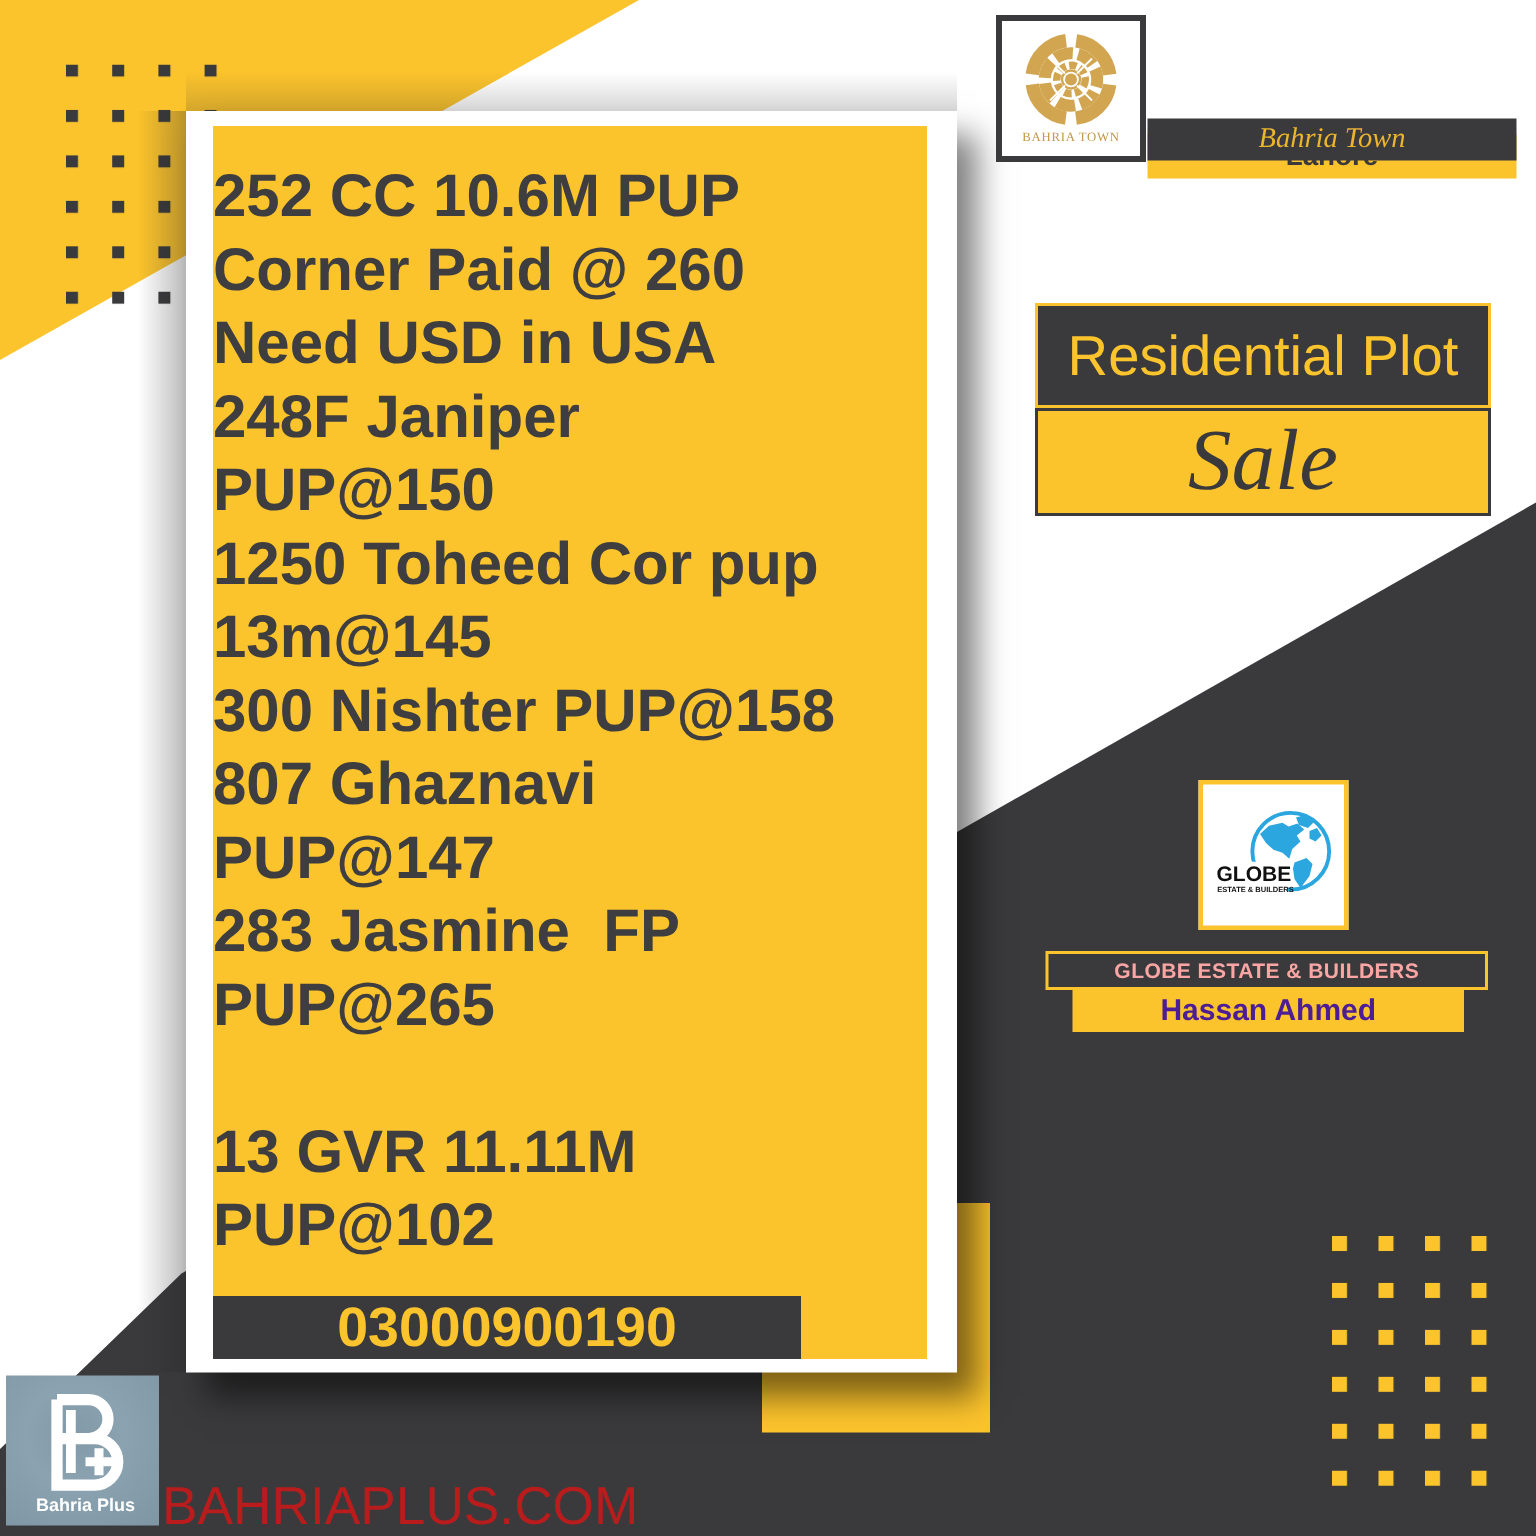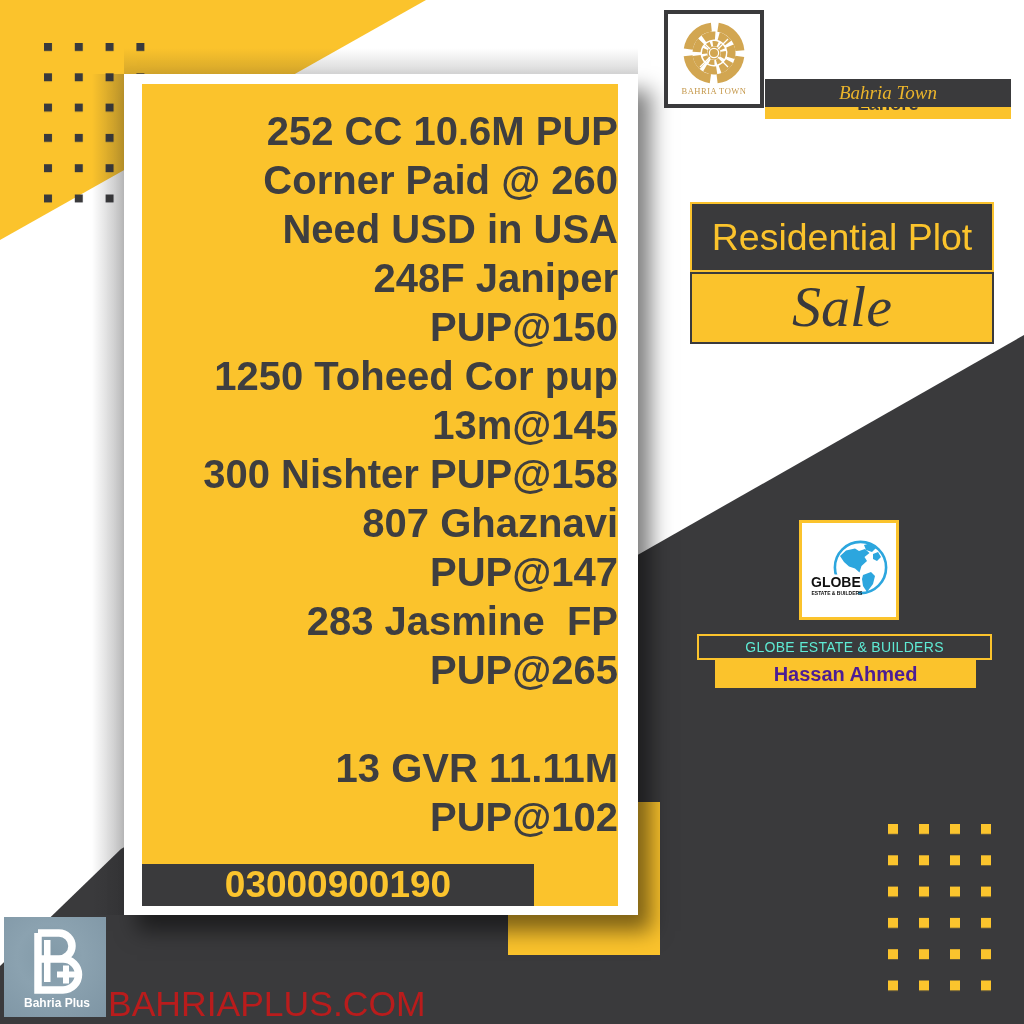--- a/index.html
+++ b/index.html
@@ -35,21 +35,21 @@
      background:linear-gradient(to right, rgba(40,40,42,0), rgba(40,40,42,0.30));"></div>
 
 <div class="abs" style="left:124px;top:48px;width:514px;height:26px;
      background:linear-gradient(to bottom, rgba(40,40,42,0), rgba(40,40,42,0.18));"></div>
 
 <div class="abs" style="left:124px;top:74px;width:514px;height:841px;background:#ffffff;
      box-shadow:13px 16px 20px rgba(0,0,0,0.50);"></div>
 
 <div class="abs" style="left:142px;top:84px;width:476px;height:822px;background:#FBC32C;"></div>
 
-<div class="abs" style="left:142px;top:107px;width:476px;text-align:right;
+<div class="abs" style="left:142px;top:107px;width:476px;text-align:left;
      font-weight:bold;font-size:40px;line-height:49px;color:#3e3e40;white-space:pre;">252 CC 10.6M PUP
 Corner Paid @ 260
 Need USD in USA
 248F Janiper
 PUP@150
 1250 Toheed Cor pup
 13m@145
 300 Nishter PUP@158
 807 Ghaznavi
 PUP@147
@@ -107,21 +107,21 @@
   <path d="M62,22 L69,20 L74,25 L70,29 L64,27 Z" fill="#2CA6DE"></path>
   <path d="M71,31 L76,29 L79,34 L75,38 L71,36 Z" fill="#2CA6DE"></path>
   <path d="M61,52 L69,49 L73,53 L71,61 L65,69 L61,63 L60,56 Z" fill="#2CA6DE"></path>
   <rect x="5" y="51.5" width="52" height="13.5" fill="#ffffff"></rect>
   <rect x="6" y="65" width="50" height="8" fill="#ffffff"></rect>
   <text x="9" y="64" font-family="Liberation Sans" font-weight="bold" font-size="14" fill="#101010">GLOBE</text>
   <text x="9.5" y="71.5" font-family="Liberation Sans" font-weight="bold" font-size="5" fill="#101010">ESTATE &amp; BUILDERS</text>
 </svg>
 
 <div class="abs" style="left:697px;top:634px;width:295px;height:26px;background:#3a3a3c;
-     border:2px solid #FBC32C;box-sizing:border-box;color:#5eead4;font-weight:normal;font-size:14px;
+     border:2px solid #FBC32C;box-sizing:border-box;color:#fca5a5;font-weight:bold;font-size:14px;
      line-height:22px;text-align:center;letter-spacing:0.3px;">GLOBE ESTATE &amp; BUILDERS</div>
 
 <div class="abs" style="left:715px;top:660px;width:261px;height:28px;background:#FBC32C;
      color:#4c1d95;font-weight:bold;font-size:20px;line-height:28px;text-align:center;">Hassan Ahmed</div>
 
 <div class="abs" style="left:4px;top:917px;width:102px;height:100px;
      background:radial-gradient(circle at 45% 40%, #93aab8 0%, #829aa8 0%, #8ba2b0 40%, #7e95a4 100%);"></div>
 
 <svg class="abs" style="left:4px;top:917px;" width="102" height="100" viewBox="0 0 102 100">
   <path d="M34,16 H55 a13,13 0 0 1 0,26 H34 M34,42 H59 a15.5,15.5 0 0 1 0,31 H34 V16" fill="none" stroke="#ffffff" stroke-width="7.5"></path>

